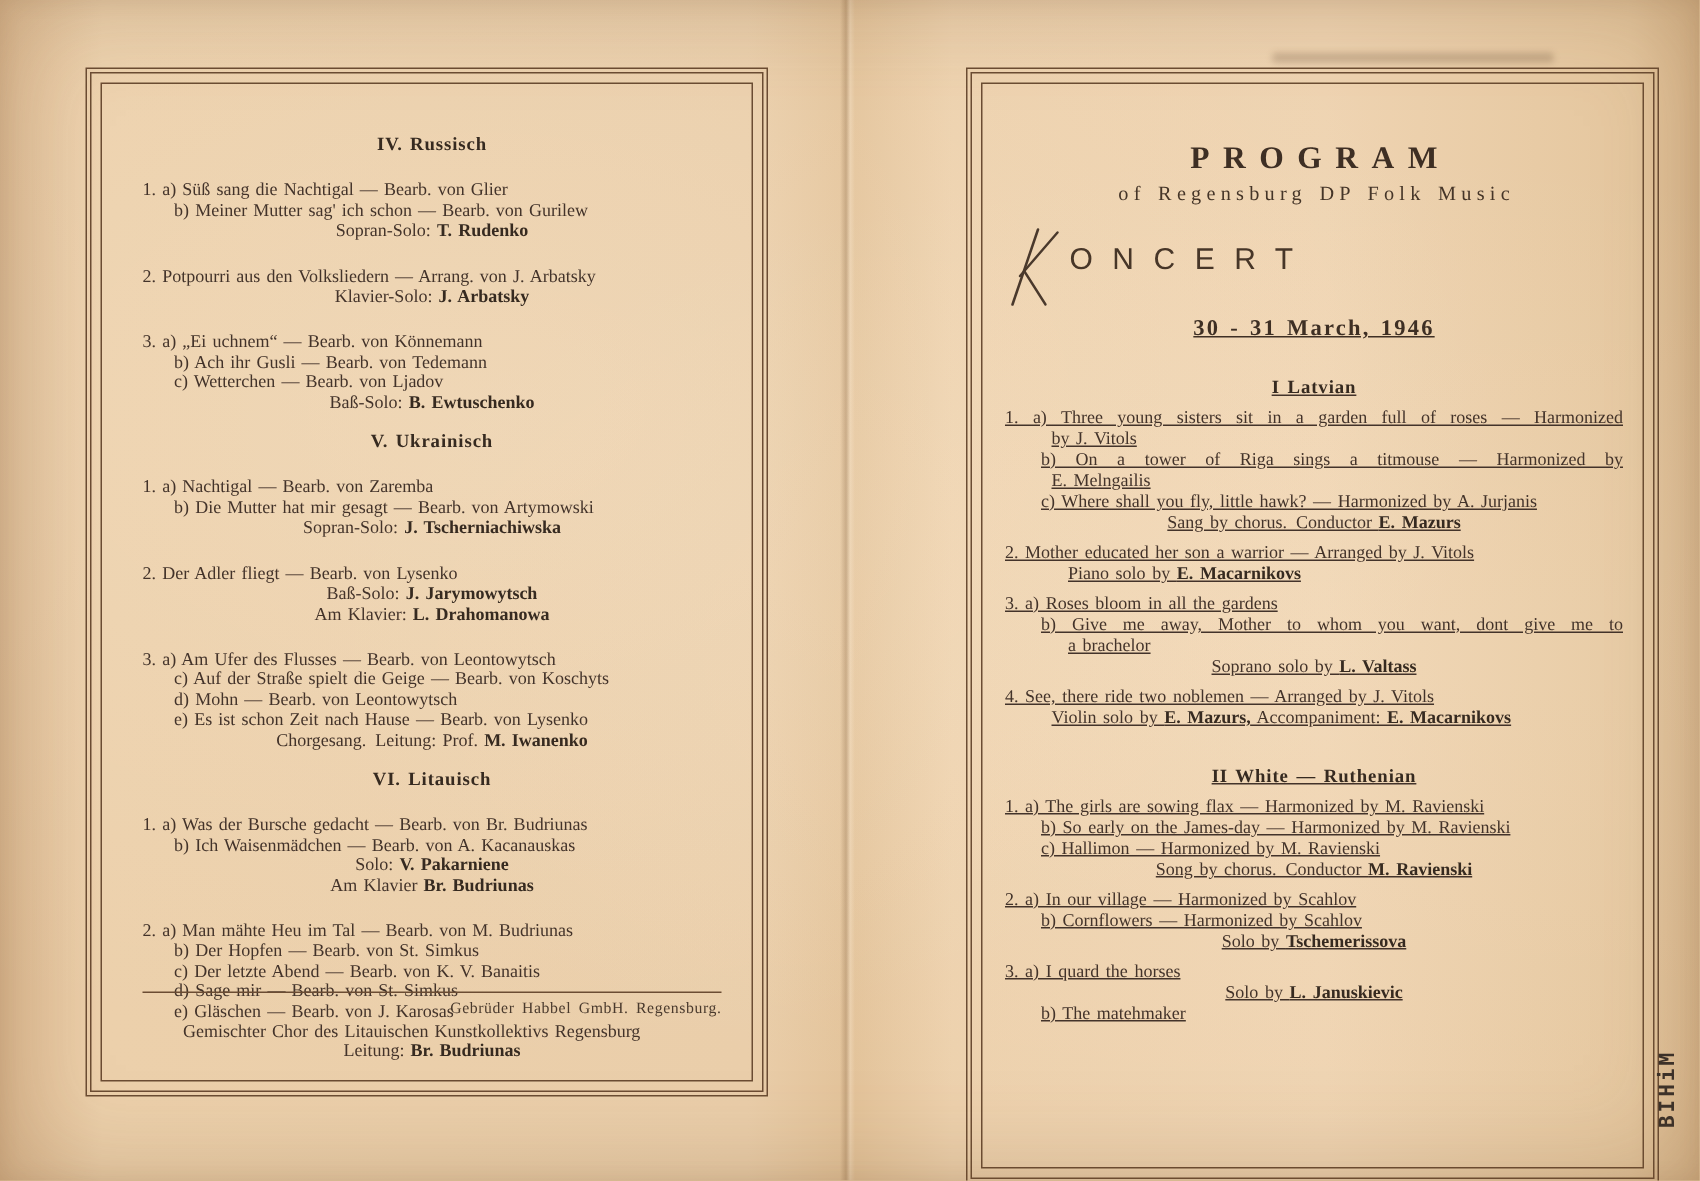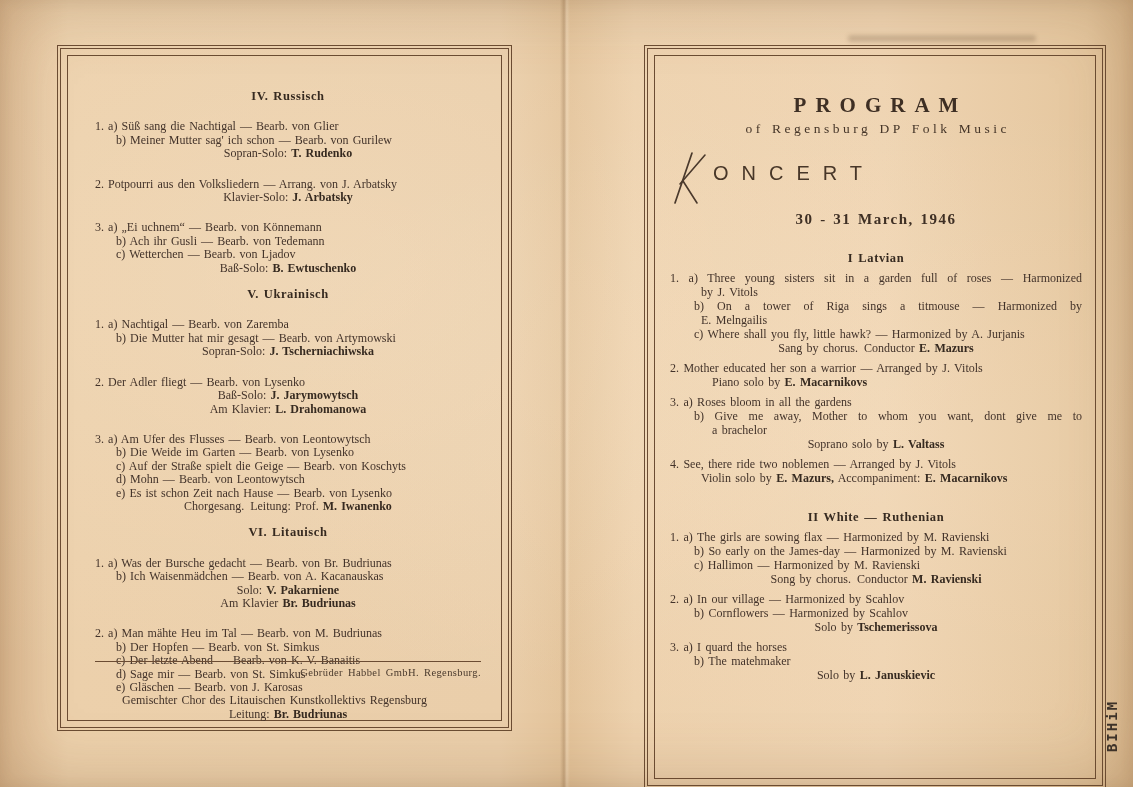--- a/index.html
+++ b/index.html
@@ -36,21 +36,21 @@
 
   .content-de{position:absolute;inset:0;padding:34px 20px 0 27px;
     font-size:12px;line-height:13.4px;word-spacing:1.1px;}
   .content-en{position:absolute;inset:0;padding:42px 13px 0 15px;
     font-size:12px;line-height:14px;word-spacing:1.4px;}
 
   .sec-h{font-weight:bold;text-align:center;font-size:12.5px;color:var(--ink-bold);
     letter-spacing:.6px;margin-bottom:6px;}
   section{margin-top:13px;}
   section:first-of-type{margin-top:0;}
-  .content-en section{margin-top:25px;}
+  .content-en section{margin-top:25px;text-decoration:underline;}
 
   .ln{min-height:1em;}
   .ln .b{font-weight:bold;color:var(--ink-bold);}
   .n{margin-top:17px;}
   .content-en .n{margin-top:6px;}
   .content-de .l{padding-left:21px;}
   .content-de .w{padding-left:27px;}
   .content-en .l{padding-left:24px;}
   .content-en .w{padding-left:31px;}
   .content-en .w2{padding-left:42px;}
@@ -64,21 +64,21 @@
   
   .hdr{ text-align:center; }
   .title{font-size:21px;font-weight:bold;letter-spacing:9px;text-indent:9px;
     color:#3e2f24;}
   .subtitle{margin-top:10px;font-size:13.5px;letter-spacing:3.5px;text-indent:3.5px;
     color:#453528;}
   .koncert{margin-top:14px;height:52px;display:flex;align-items:flex-start;}
   .koncert svg{display:block;margin-right:5px;}
   .koncert .rest{font-family:"Liberation Sans","DejaVu Sans",sans-serif;
     font-size:20px;letter-spacing:13px;color:#473628;padding-top:16px;}
-  .date{margin-top:10px;font-size:15px;font-weight:bold;letter-spacing:1.5px;color:#3e2f24;}
+  .date{margin-top:10px;font-size:15px;font-weight:bold;letter-spacing:1.5px;color:#3e2f24;text-decoration:underline;}
 
   .stamp{position:absolute;left:1094px;top:673px;width:36px;height:106px;}
   .stamp span{position:absolute;left:50%;top:50%;
     transform:translate(-50%,-50%) rotate(-90deg);
     font-family:"DejaVu Sans Mono","Liberation Mono",monospace;
     font-size:14px;font-weight:bold;letter-spacing:2px;color:#39302a;white-space:nowrap;}
 </style>
 </head>
 <body>
 
@@ -109,21 +109,20 @@
           <section>
             <h3 class="sec-h">V. Ukrainisch</h3>
             <div>
                 <div class="ln n"><span>1. a) Nachtigal — Bearb. von Zaremba</span></div>
                 <div class="ln l"><span>b) Die Mutter hat mir gesagt — Bearb. von Artymowski</span></div>
                 <div class="ln c"><span>Sopran-Solo: </span><span class="b">J. Tscherniachiwska</span></div>
                 <div class="ln n"><span>2. Der Adler fliegt — Bearb. von Lysenko</span></div>
                 <div class="ln c"><span>Baß-Solo: </span><span class="b">J. Jarymowytsch</span></div>
                 <div class="ln c"><span>Am Klavier: </span><span class="b">L. Drahomanowa</span></div>
                 <div class="ln n"><span>3. a) Am Ufer des Flusses — Bearb. von Leontowytsch</span></div>
-                <div class="ln l"><span>b) Die Weide im Garten — Bearb. von Lysenko</span></div>
                 <div class="ln l"><span>c) Auf der Straße spielt die Geige — Bearb. von Koschyts</span></div>
                 <div class="ln l"><span>d) Mohn — Bearb. von Leontowytsch</span></div>
                 <div class="ln l"><span>e) Es ist schon Zeit nach Hause — Bearb. von Lysenko</span></div>
                 <div class="ln c"><span>Chorgesang. Leitung: Prof. </span><span class="b">M. Iwanenko</span></div>
               </div>
           </section>
 
           <section>
             <h3 class="sec-h">VI. Litauisch</h3>
             <div>
@@ -193,22 +192,22 @@
             <h3 class="sec-h">II White — Ruthenian</h3>
             <div>
                 <div class="ln n"><span>1. a) The girls are sowing flax — Harmonized by M. Ravienski</span></div>
                 <div class="ln l"><span>b) So early on the James-day — Harmonized by M. Ravienski</span></div>
                 <div class="ln l"><span>c) Hallimon — Harmonized by M. Ravienski</span></div>
                 <div class="ln c"><span>Song by chorus. Conductor </span><span class="b">M. Ravienski</span></div>
                 <div class="ln n"><span>2. a) In our village — Harmonized by Scahlov</span></div>
                 <div class="ln l"><span>b) Cornflowers — Harmonized by Scahlov</span></div>
                 <div class="ln c"><span>Solo by </span><span class="b">Tschemerissova</span></div>
                 <div class="ln n"><span>3. a) I quard the horses</span></div>
+                <div class="ln c"><span>Solo by </span><span class="b">L. Januskievic</span></div>
                 <div class="ln l"><span>b) The matehmaker</span></div>
-                <div class="ln c"><span>Solo by </span><span class="b">L. Januskievic</span></div>
               </div>
           </section>
 
         </div>
       </div>
     </div>
   </div>
 
   <div class="stamp">
     <span>BIHiM</span>

